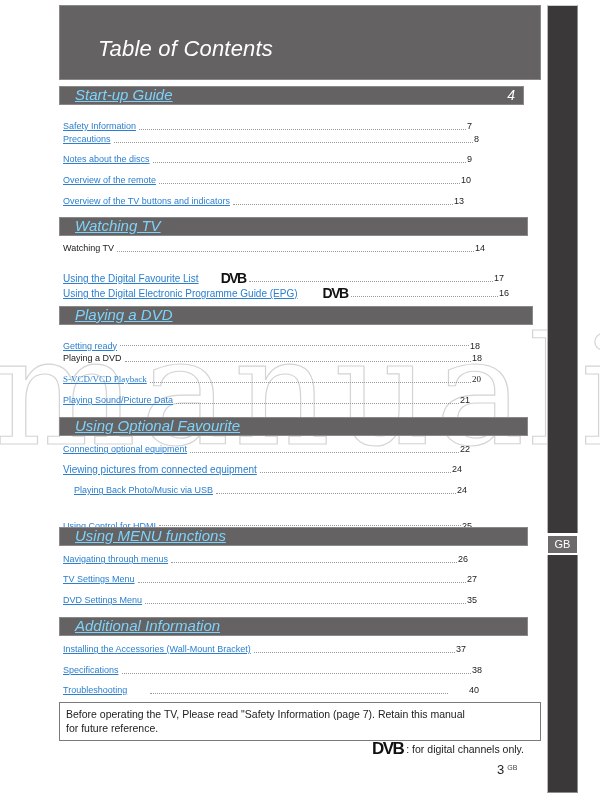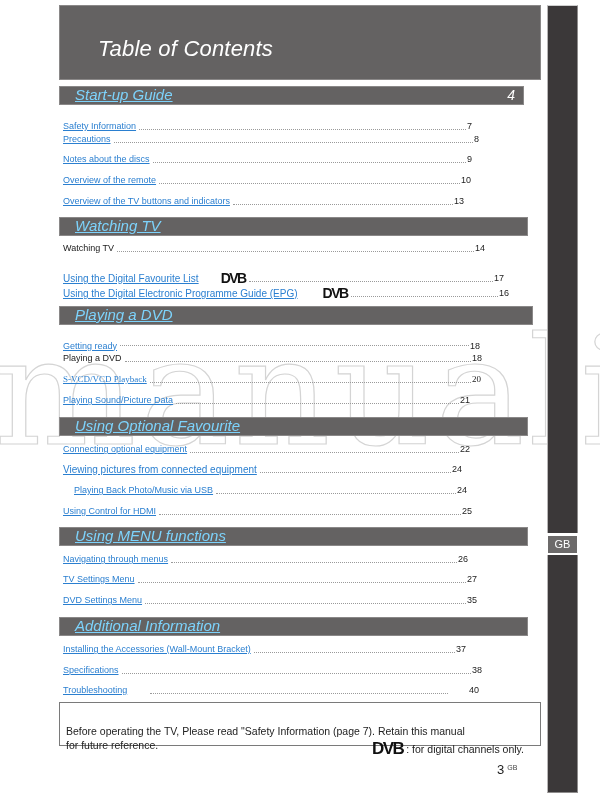--- a/index.html
+++ b/index.html
@@ -58,21 +58,21 @@
 
   .watermark {
     position: absolute; left: -6px; top: 312px; width: 620px; height: 160px;
     font-family: "DejaVu Serif", serif; font-size: 150px; line-height: 160px;
     color: transparent; -webkit-text-stroke: 1.2px #d4d4d4; letter-spacing: 4px;
     pointer-events: none; white-space: nowrap;
   }
 
   .notice-box {
     position: absolute; left: 59px; top: 702px; width: 482px; height: 39px;
-    border: 1px solid #7a7a7a; background: #ffffff; padding: 21px 6px;
+    border: 1px solid #7a7a7a; background: #ffffff; padding: 4px 6px;
     font-size: 10.5px; line-height: 14px; color: #222;
   }
   .dvb-legend {
     position: absolute; right: 76px; top: 743px; display: flex; align-items: center;
     font-size: 10.5px; color: #222; white-space: nowrap;
   }
   .dvb-legend .dvb { font-size: 17px; margin-right: 3px; }
   .page-number {
     position: absolute; left: 497px; top: 762px; font-size: 13px; color: #222;
   }
@@ -179,21 +179,21 @@
 <div class="toc-row" style="top:463px;width:399px;">
   <span class="entry large">Viewing pictures from connected equipment</span>
   <span class="dots"></span>
   <span class="page">24</span>
 </div>
 <div class="toc-row" style="top:484px;width:404px;padding-left:11px;">
   <span class="entry">Playing Back Photo/Music via USB</span>
   <span class="dots"></span>
   <span class="page">24</span>
 </div>
-<div class="toc-row" style="top:505px;width:409px;">
+<div class="toc-row" style="top:520px;width:409px;align-items:center;">
   <span class="entry">Using Control for HDMI</span>
   <span class="dots"></span>
   <span class="page">25</span>
 </div>
 
 <div class="section-bar" style="top:527px;width:469px;">
   <span class="sec-title">Using MENU functions</span>
 </div>
 <div class="toc-row" style="top:553px;width:405px;">
   <span class="entry">Navigating through menus</span>

